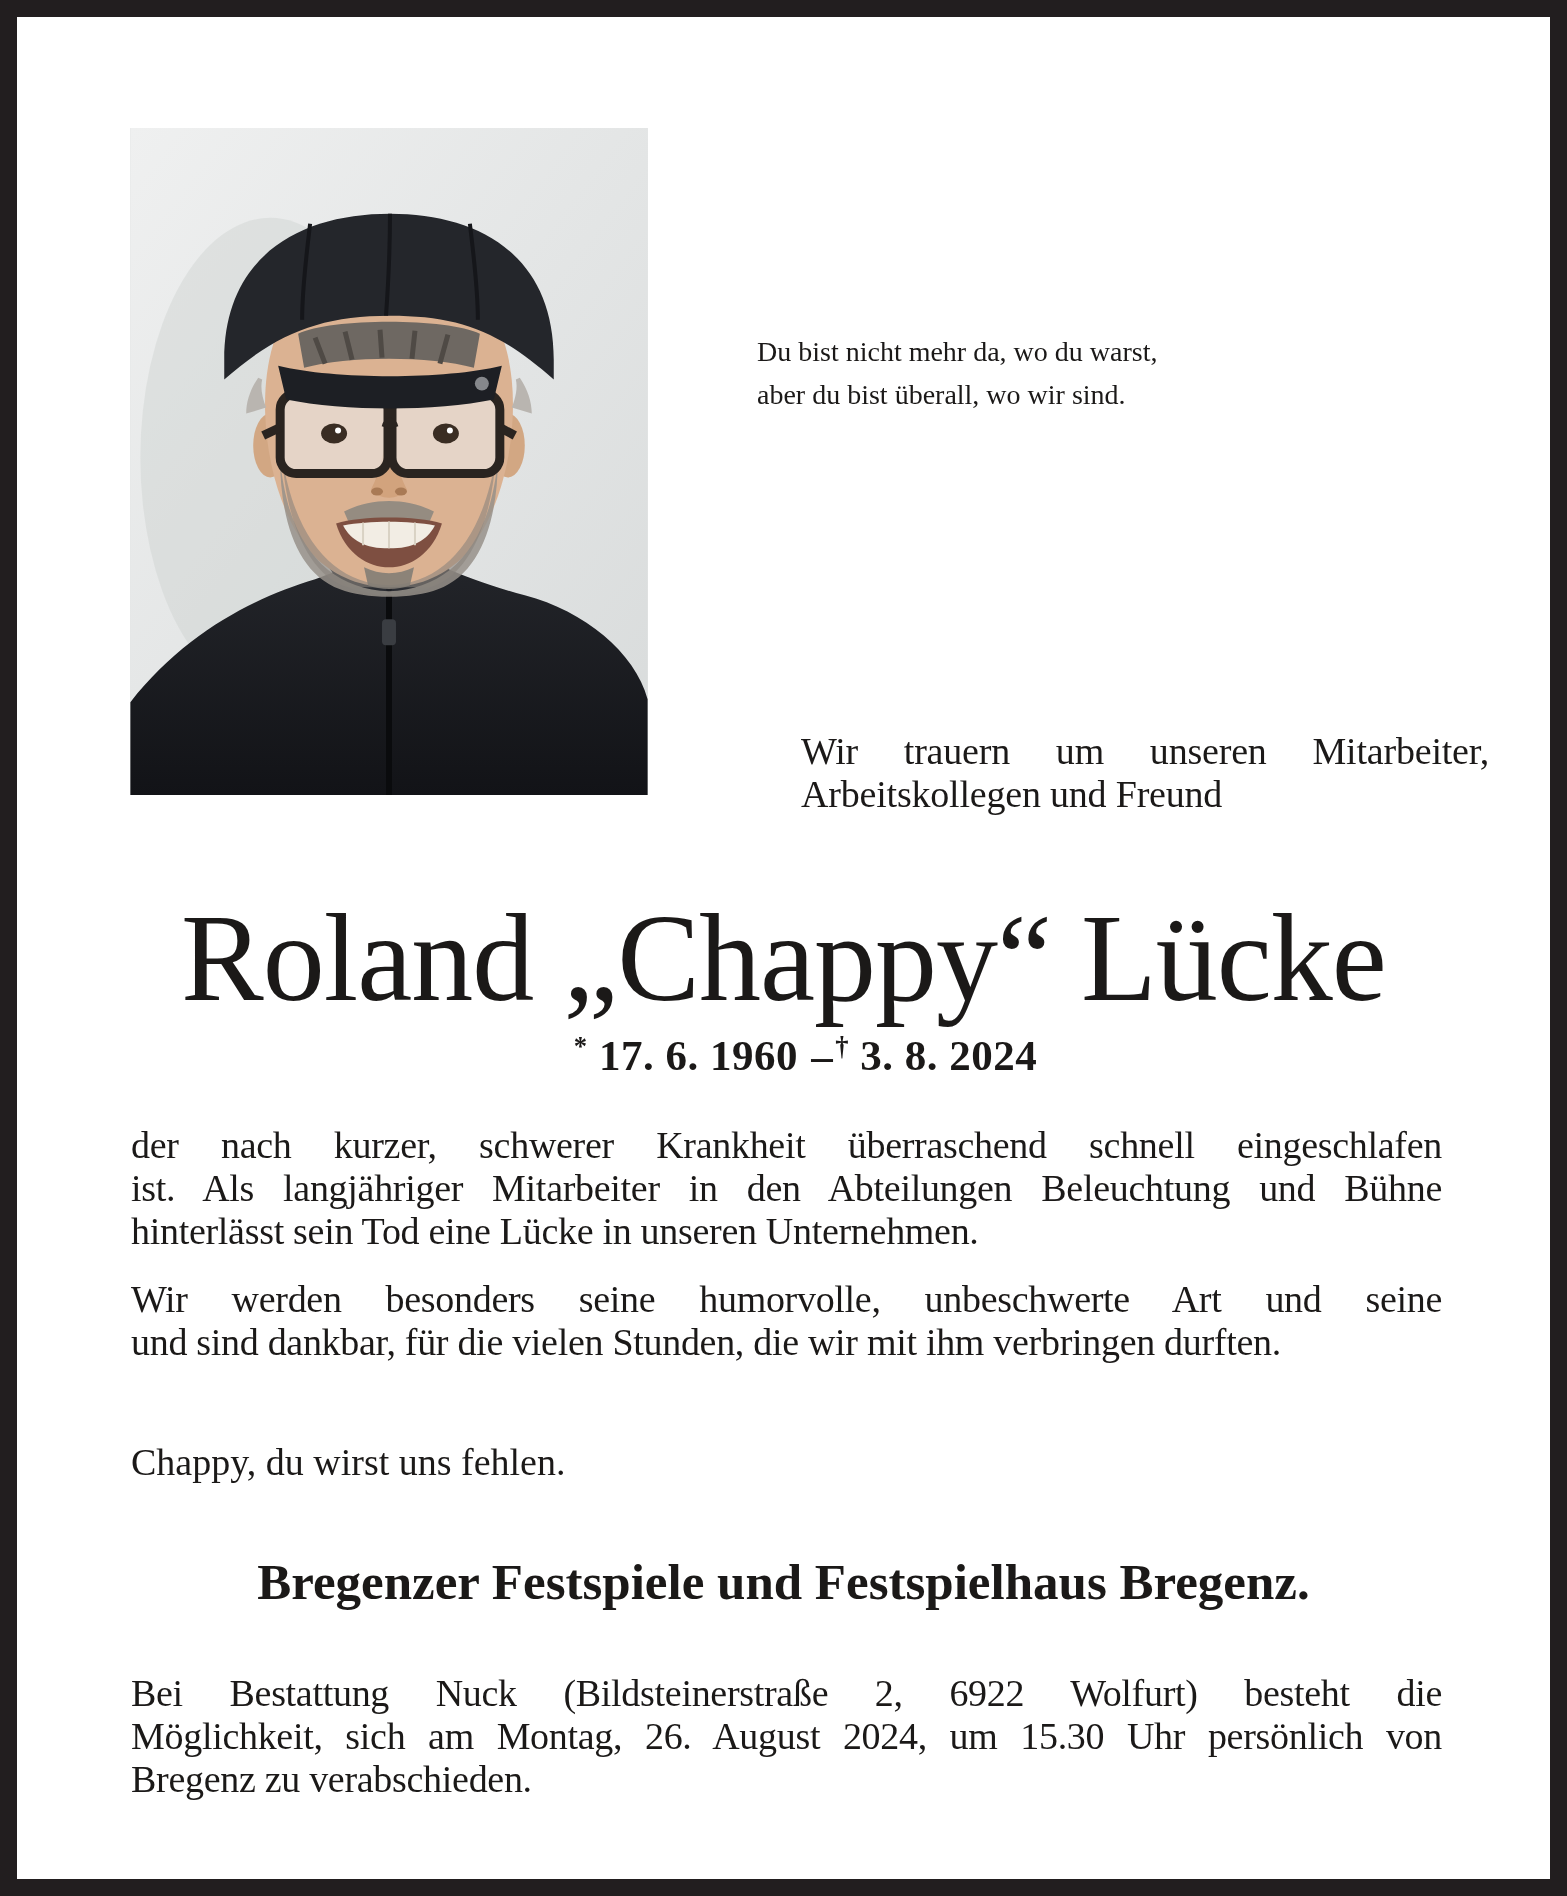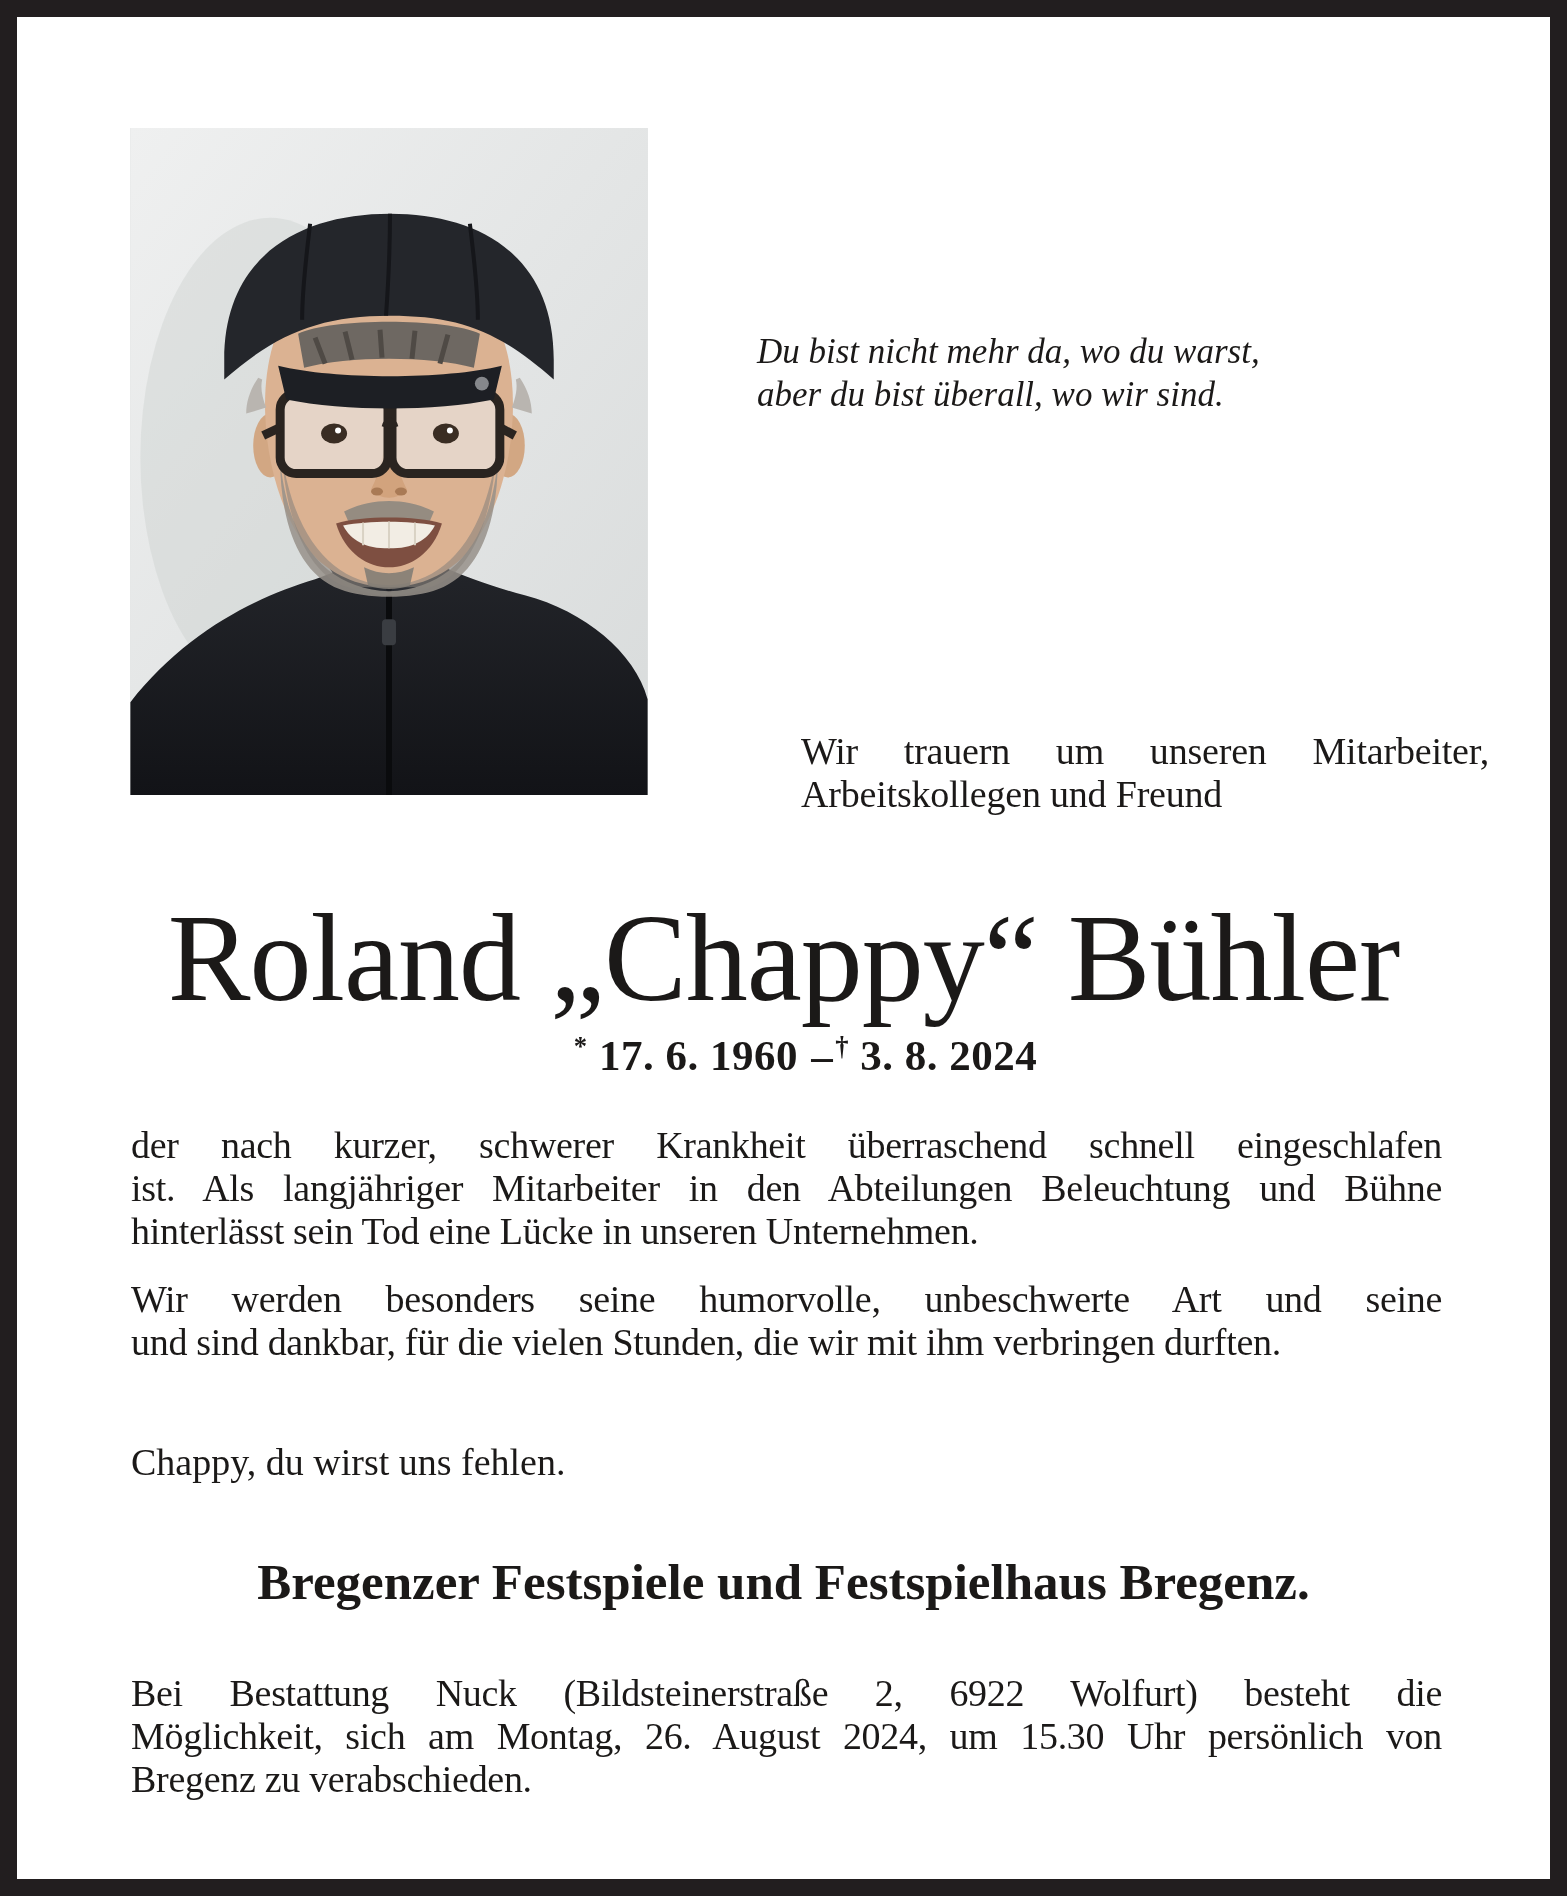--- a/index.html
+++ b/index.html
@@ -33,22 +33,21 @@
     background: #e4e6e6;
     overflow: hidden;
   }
   .photo svg { display: block; width: 100%; height: 100%; }
 
   .quote {
     position: absolute;
     left: 757px;
     top: 330px;
     width: 700px;
-    font-style: italic;
-    font-size: 35px;
+    font-size: 28px;
     line-height: 43px;
   }
   .quote .jline { text-align: left; text-align-last: left; }
 
   .intro {
     position: absolute;
     left: 757px;
     top: 730px;
     width: 688px;
     font-size: 38px;
@@ -222,21 +221,21 @@
   <div class="quote">
       <div class="jline">Du bist nicht mehr da, wo du warst,</div>
       <div class="jline last">aber du bist überall, wo wir sind.</div>
     </div>
 
   <div class="intro">
       <div class="jline">Wir trauern um unseren Mitarbeiter,</div>
       <div class="jline last">Arbeitskollegen und Freund</div>
     </div>
 
-  <h1 class="name">Roland „Chappy“ Bühler</h1>
+  <h1 class="name">Roland „Chappy“ Lücke</h1>
 
   <div class="dates">
     <span class="sym">*</span>
     <span>17. 6. 1960</span>
     <span class="dash">–</span><span class="sym">†</span>
     <span>3. 8. 2024</span>
   </div>
 
   <div class="para p1">
       <div class="jline">der nach kurzer, schwerer Krankheit überraschend schnell eingeschlafen</div>

